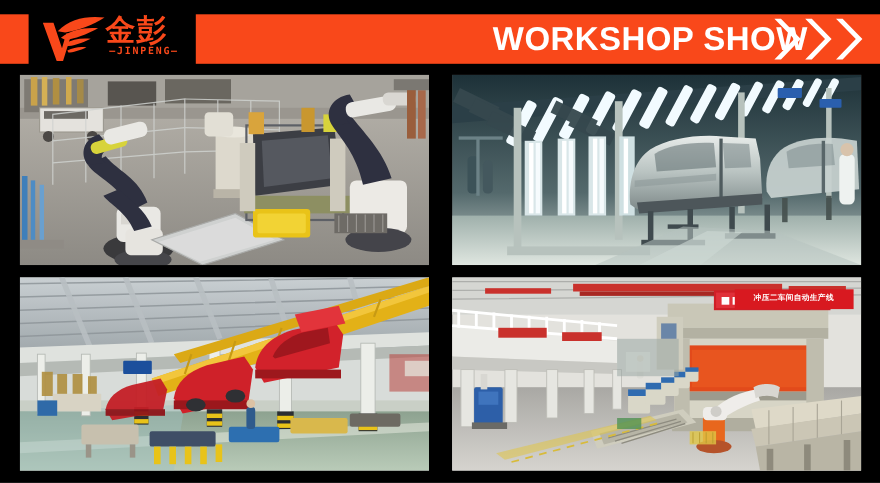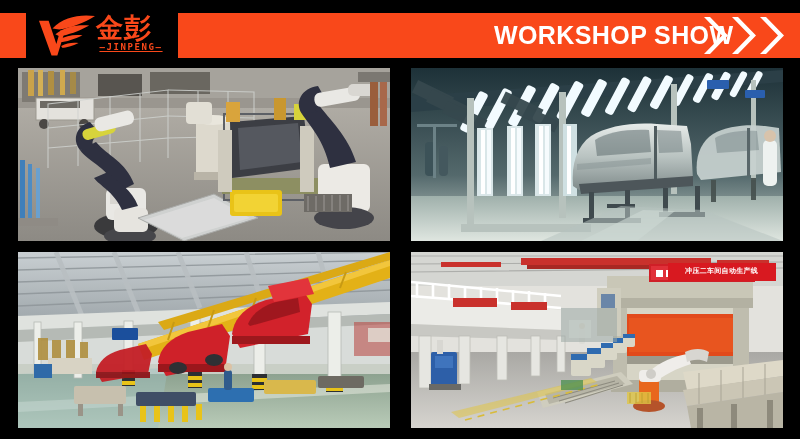--- a/index.html
+++ b/index.html
@@ -22,31 +22,30 @@
   .logo-cn{
     position:absolute;left:58px;top:1px;
     font-family:"DejaVu Sans",sans-serif;
     font-size:27px;font-weight:bold;color:#f9481a;letter-spacing:1px;
     line-height:30px;white-space:nowrap;
   }
   .logo-latin{
     position:absolute;left:52px;top:30px;width:82px;
     font-family:"DejaVu Sans Mono","Liberation Mono",monospace;
     font-size:9px;font-weight:bold;color:#f9481a;letter-spacing:1.6px;
-    text-align:center;white-space:nowrap;text-decoration:underline;
+    text-align:center;white-space:nowrap;
   }
   .banner{
     position:absolute;left:178px;top:13px;width:622px;height:45px;
     background:#f9481a;overflow:hidden;
   }
   .banner-title{
     position:absolute;left:270px;top:0;height:45px;line-height:45px;
-    font-size:25px;font-weight:bold;color:#ffffff;letter-spacing:0.4px;
+    font-size:30px;font-weight:bold;color:#ffffff;letter-spacing:0.4px;
     white-space:nowrap;
-    margin-left:46px;
   }
   .chevrons{
     position:absolute;right:6px;top:0;height:45px;width:92px;
   }
 
   
   .gallery{
     position:absolute;left:18px;top:68px;width:765px;height:360px;
     display:grid;
     grid-template-columns:372px 372px;

